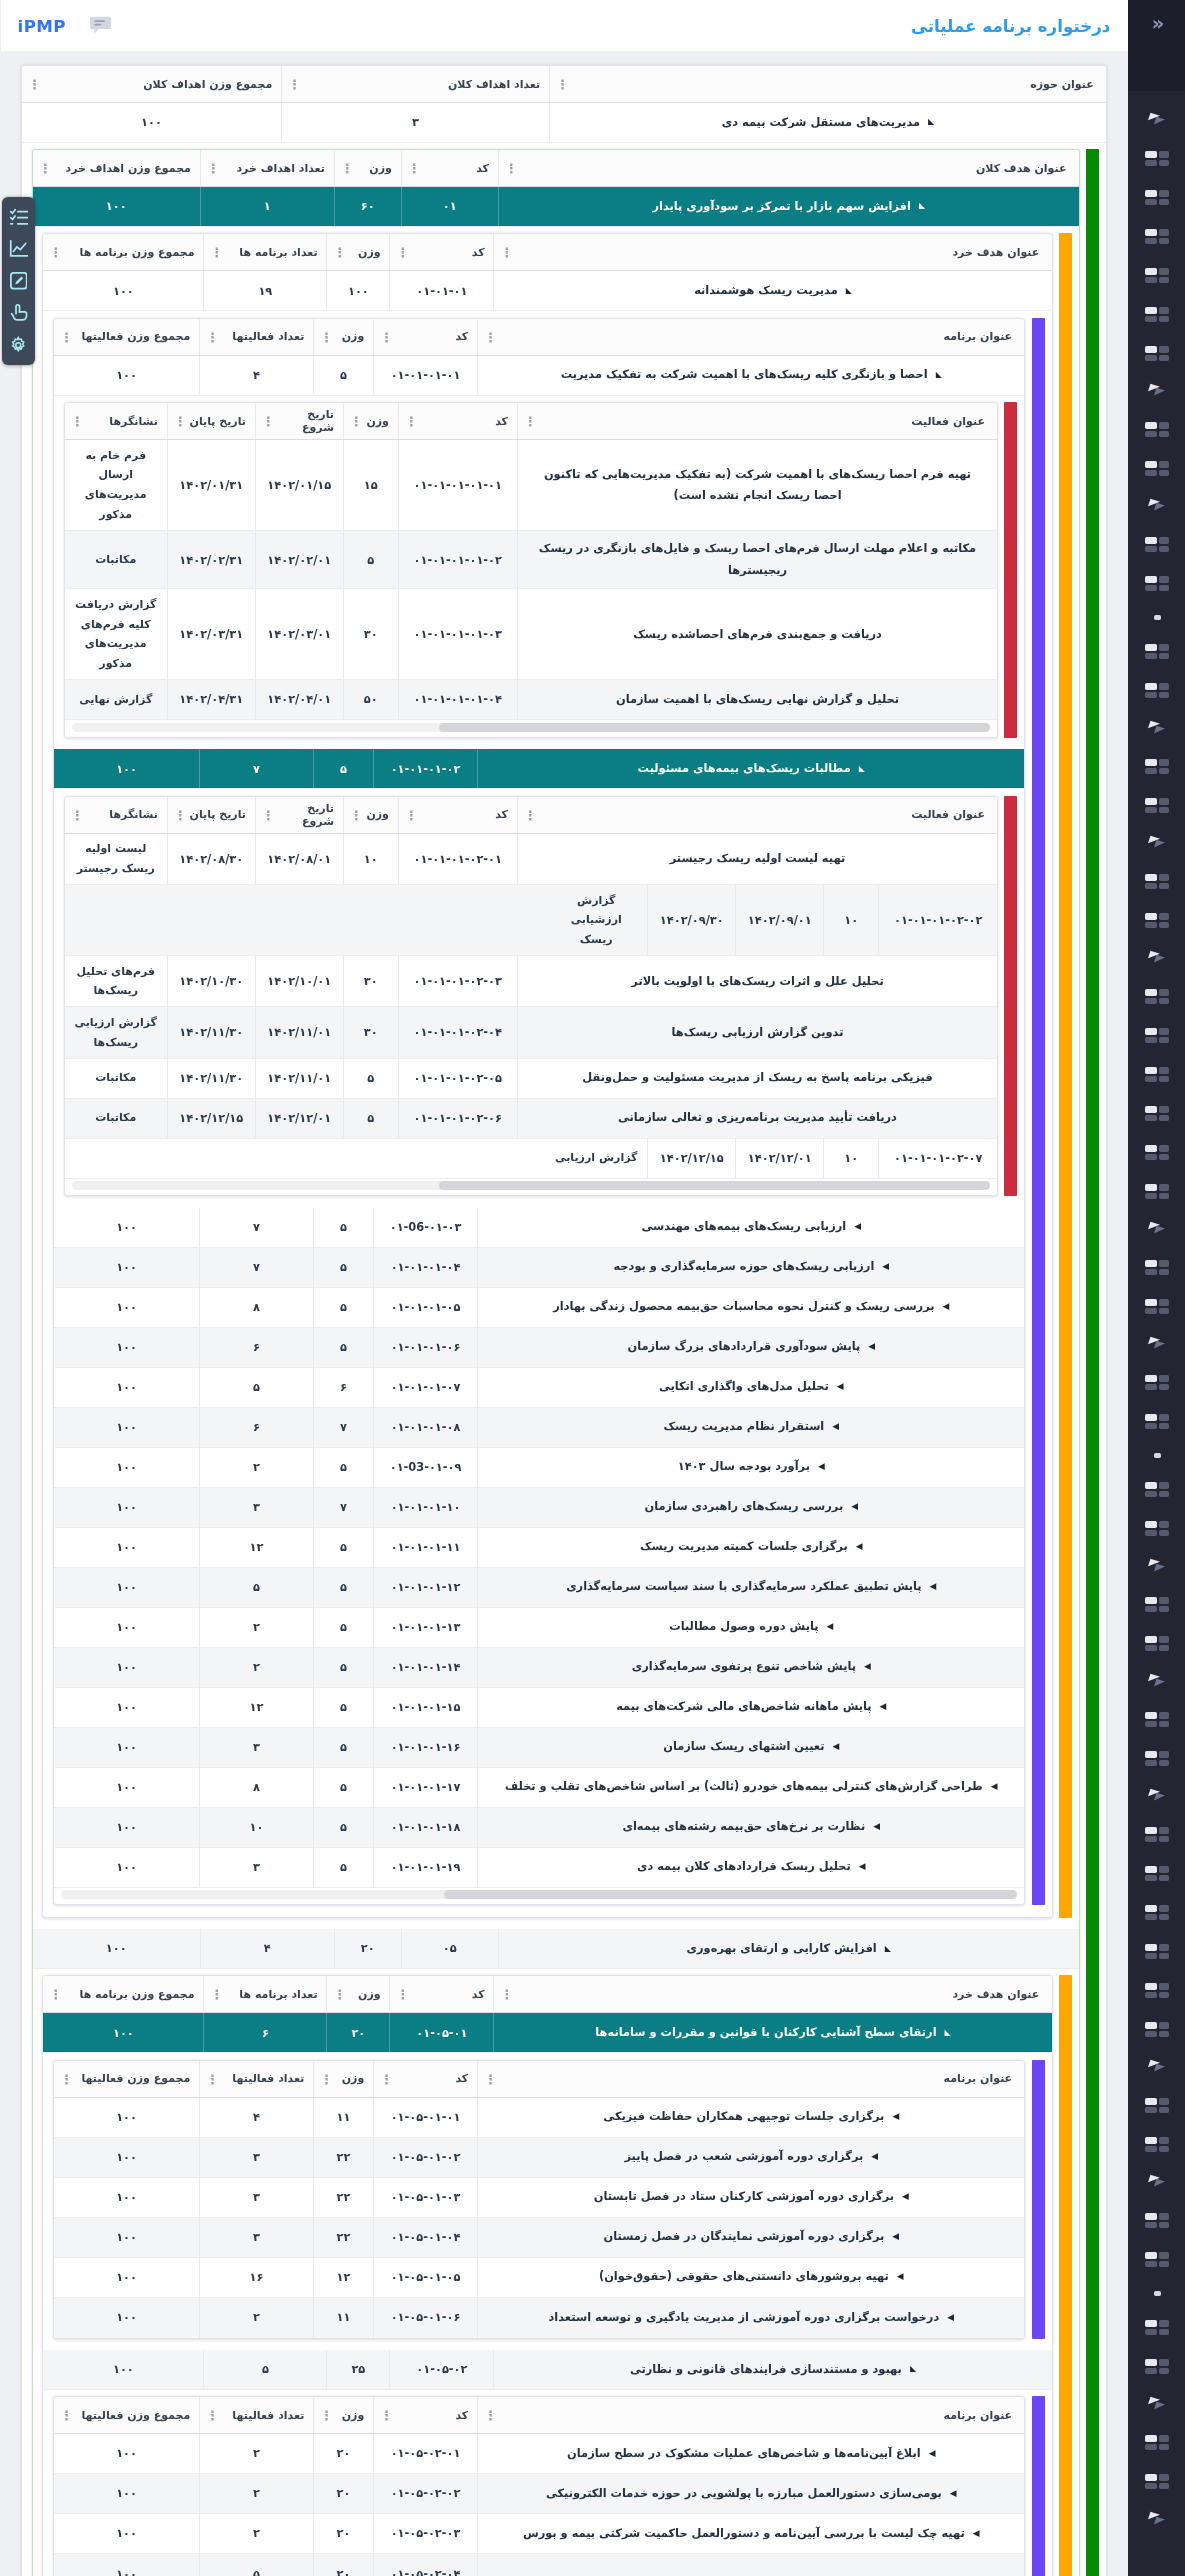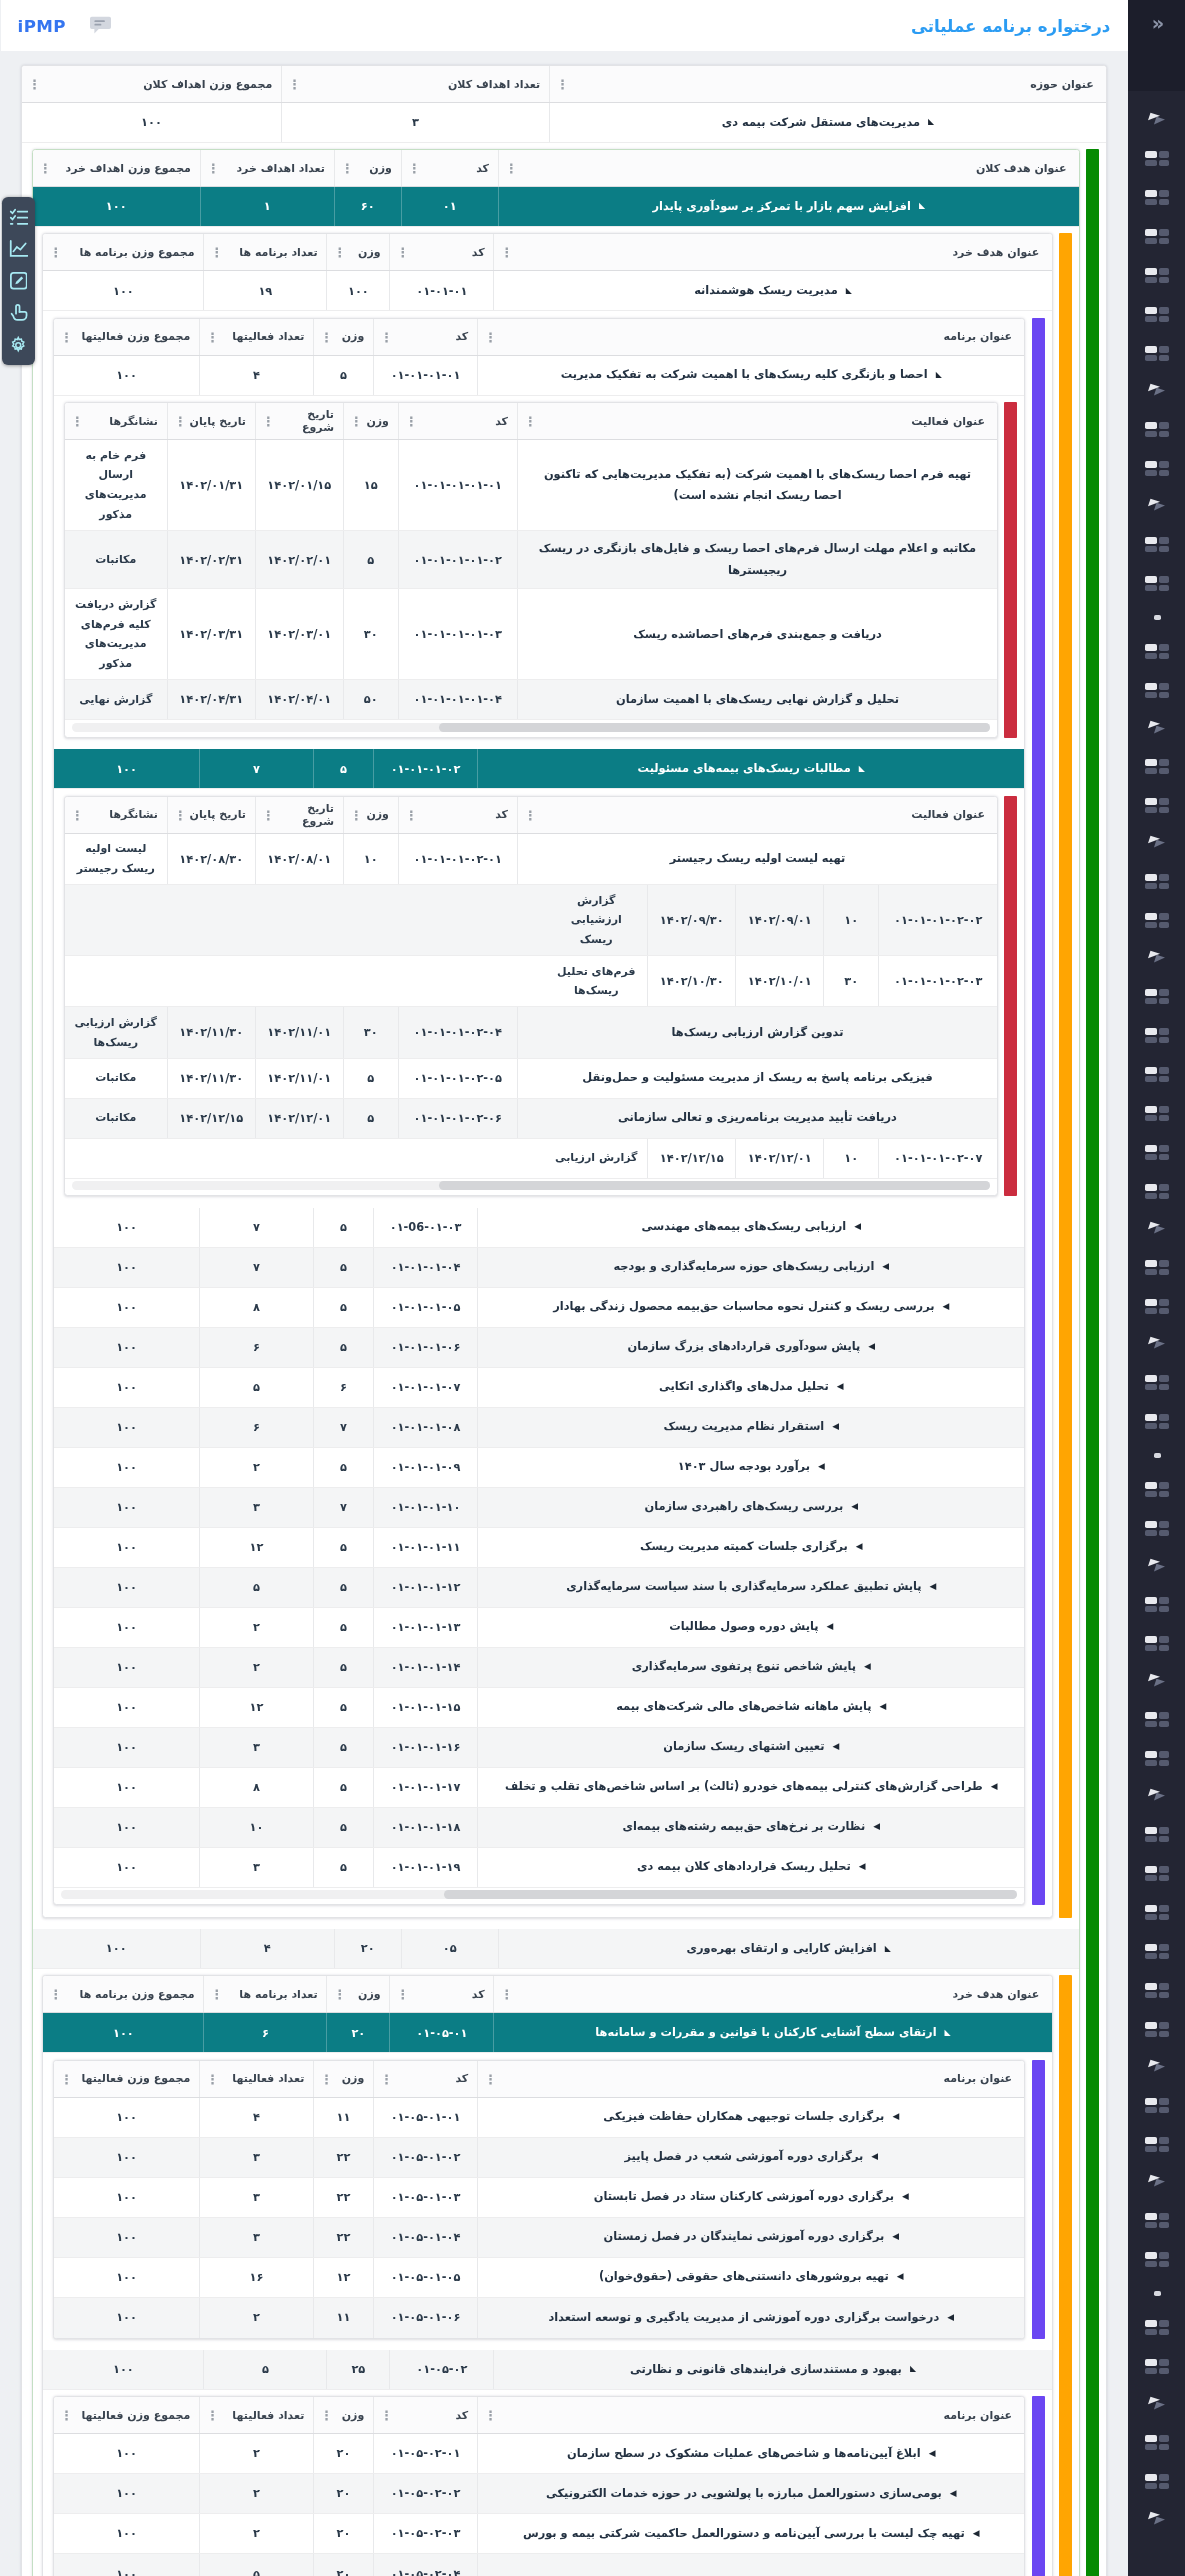--- a/index.html
+++ b/index.html
@@ -744,20 +744,23 @@
                                         <div class="cell c-indicator">لیست اولیه ریسک رجیستر</div>
                                       </div>
                                       <div class="trow drow alt">
                                         <div class="cell c-code">۰۱-۰۱-۰۱-۰۲-۰۲</div>
                                         <div class="cell c-weight">۱۰</div>
                                         <div class="cell c-start">۱۴۰۲/۰۹/۰۱</div>
                                         <div class="cell c-end">۱۴۰۲/۰۹/۳۰</div>
                                         <div class="cell c-indicator">گزارش ارزشیابی ریسک</div>
                                       </div>
                                       <div class="trow drow">
+                                        <div class="cell c-title">
+                                          <span class="ttl">تحلیل علل و اثرات ریسک‌های با اولویت بالاتر</span>
+                                        </div>
                                         <div class="cell c-code">۰۱-۰۱-۰۱-۰۲-۰۳</div>
                                         <div class="cell c-weight">۳۰</div>
                                         <div class="cell c-start">۱۴۰۲/۱۰/۰۱</div>
                                         <div class="cell c-end">۱۴۰۲/۱۰/۳۰</div>
                                         <div class="cell c-indicator">فرم‌های تحلیل ریسک‌ها</div>
                                       </div>
                                       <div class="trow drow alt">
                                         <div class="cell c-title">
                                           <span class="ttl">تدوین گزارش ارزیابی ریسک‌ها</span>
                                         </div>
@@ -858,21 +861,21 @@
                                   <div class="cell c-code">۰۱-۰۱-۰۱-۰۸</div>
                                   <div class="cell c-weight">۷</div>
                                   <div class="cell c-count">۶</div>
                                   <div class="cell c-total">۱۰۰</div>
                                 </div>
                                 <div class="trow drow">
                                   <div class="cell c-title">
                                     <span class="arrow col">◀</span>
                                     <span class="ttl">برآورد بودجه سال ۱۴۰۳</span>
                                   </div>
-                                  <div class="cell c-code">۰۱-۰۱-۰۱-۰۹</div>
+                                  <div class="cell c-code">۰۱-03-۰۱-۰۹</div>
                                   <div class="cell c-weight">۵</div>
                                   <div class="cell c-count">۲</div>
                                   <div class="cell c-total">۱۰۰</div>
                                 </div>
                                 <div class="trow drow alt">
                                   <div class="cell c-title">
                                     <span class="arrow col">◀</span>
                                     <span class="ttl">بررسی ریسک‌های راهبردی سازمان</span>
                                   </div>
                                   <div class="cell c-code">۰۱-۰۱-۰۱-۱۰</div>

